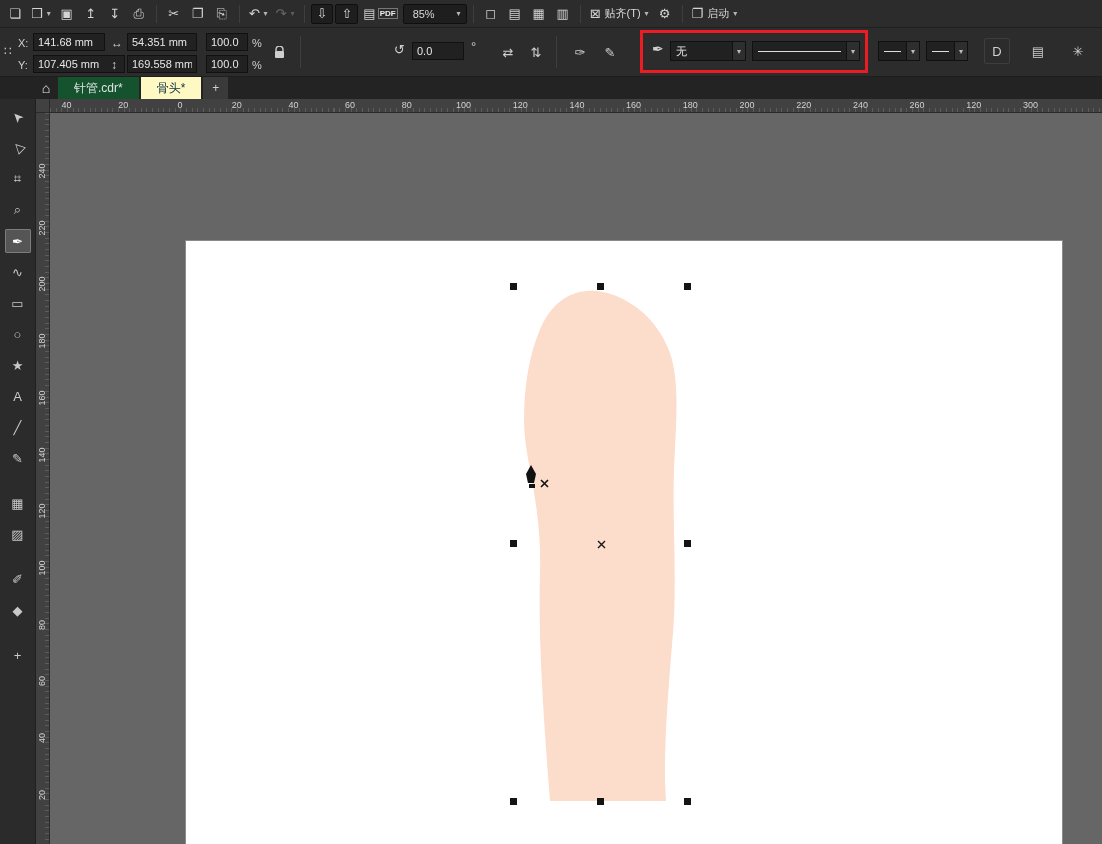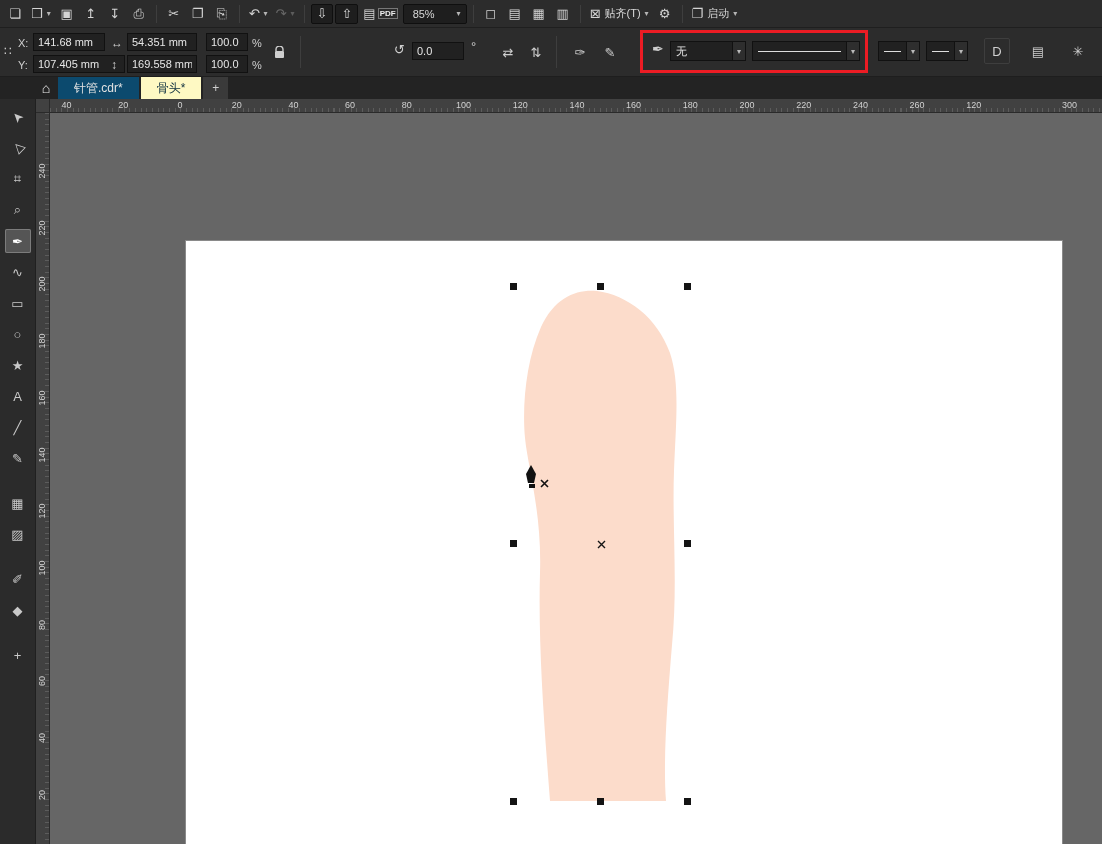--- a/index.html
+++ b/index.html
@@ -36,21 +36,21 @@
   .ddval{flex:1;padding:0 5px;}
   .ddcaret{width:13px;align-self:stretch;display:flex;align-items:center;justify-content:center;
     border-left:1px solid #111;background:#2e2e2e;font-size:8px;color:#bbb;}
   .linepreview{flex:1;height:0;border-top:1px solid #dedede;margin:0 5px;}
   .redbox{position:absolute;left:640px;top:2px;width:228px;height:43px;border:3px solid #ec1c24;pointer-events:none;}
 
   
   .tab-bar{position:absolute;left:0;top:77px;width:1102px;height:22px;background:#232323;display:flex;align-items:stretch;}
   .home-btn{width:24px;margin-left:34px;display:flex;align-items:center;justify-content:center;color:#e8e8e8;font-size:14px;}
   .tabs-host{display:flex;align-items:stretch;}
-  .tab{display:flex;align-items:center;padding:0 16px;background:#0c4a6e;color:#e2e2e2;font-size:12px;margin-right:2px;}
+  .tab{display:flex;align-items:center;padding:0 16px;background:#14532d;color:#e2e2e2;font-size:12px;margin-right:2px;}
   .tab.active{background:#fef9c3;color:#0e2f3f;}
   .tab.newtab{padding:0 9px;background:#3a3a3a;color:#cfcfcf;}
 
   
   .workspace{position:absolute;left:0;top:99px;width:1102px;height:745px;}
   .toolbox{position:absolute;left:0;top:0;width:36px;height:745px;background:#2b2b2b;
     border-right:1px solid #202020;display:flex;flex-direction:column;align-items:center;padding-top:6px;gap:7px;}
   .tool{width:26px;height:24px;display:flex;align-items:center;justify-content:center;color:#c9c9c9;
     font-size:13px;border-radius:2px;}
   .tool.active{background:#555;box-shadow:inset 0 0 0 1px #7c7c7c;color:#fff;}
@@ -319,21 +319,21 @@
         <span class="hlab" style="left: 413.5px;">100</span>
         <span class="hlab" style="left: 470.2px;">120</span>
         <span class="hlab" style="left: 526.9px;">140</span>
         <span class="hlab" style="left: 583.6px;">160</span>
         <span class="hlab" style="left: 640.3px;">180</span>
         <span class="hlab" style="left: 697px;">200</span>
         <span class="hlab" style="left: 753.7px;">220</span>
         <span class="hlab" style="left: 810.4px;">240</span>
         <span class="hlab" style="left: 867.1px;">260</span>
         <span class="hlab" style="left: 923.8px;">120</span>
-        <span class="hlab" style="left: 980.5px; margin-left: 39px;">300</span>
+        <span class="hlab" style="left: 980.5px;">300</span>
       </div>
     <div class="v-ruler">
         <span class="vlab" style="top: 58px;">240</span>
         <span class="vlab" style="top: 114.7px;">220</span>
         <span class="vlab" style="top: 171.4px;">200</span>
         <span class="vlab" style="top: 228.1px;">180</span>
         <span class="vlab" style="top: 284.8px;">160</span>
         <span class="vlab" style="top: 341.5px;">140</span>
         <span class="vlab" style="top: 398.2px;">120</span>
         <span class="vlab" style="top: 454.9px;">100</span>

